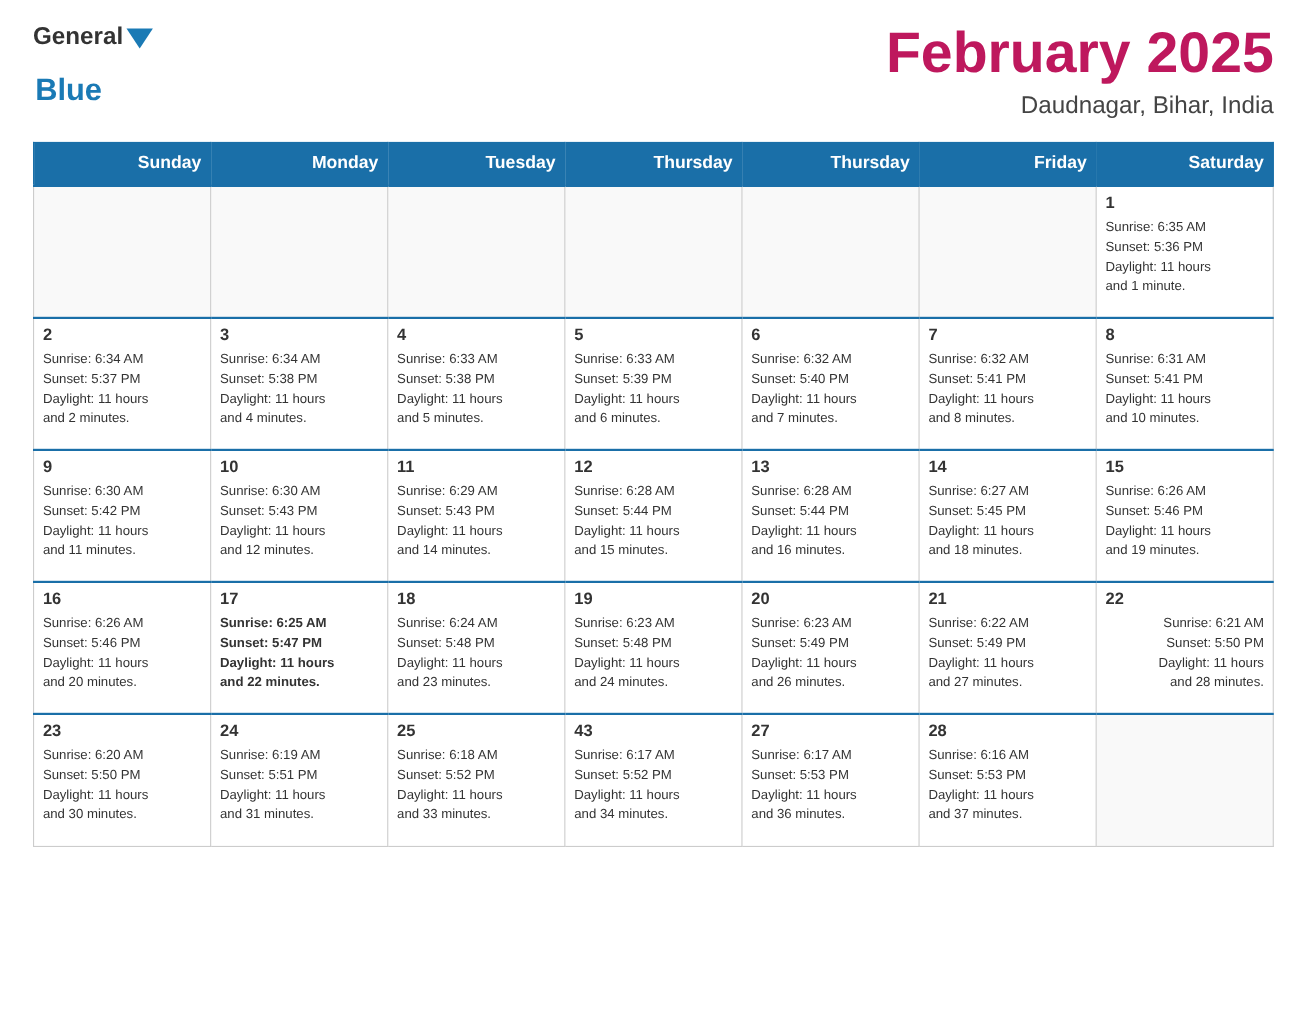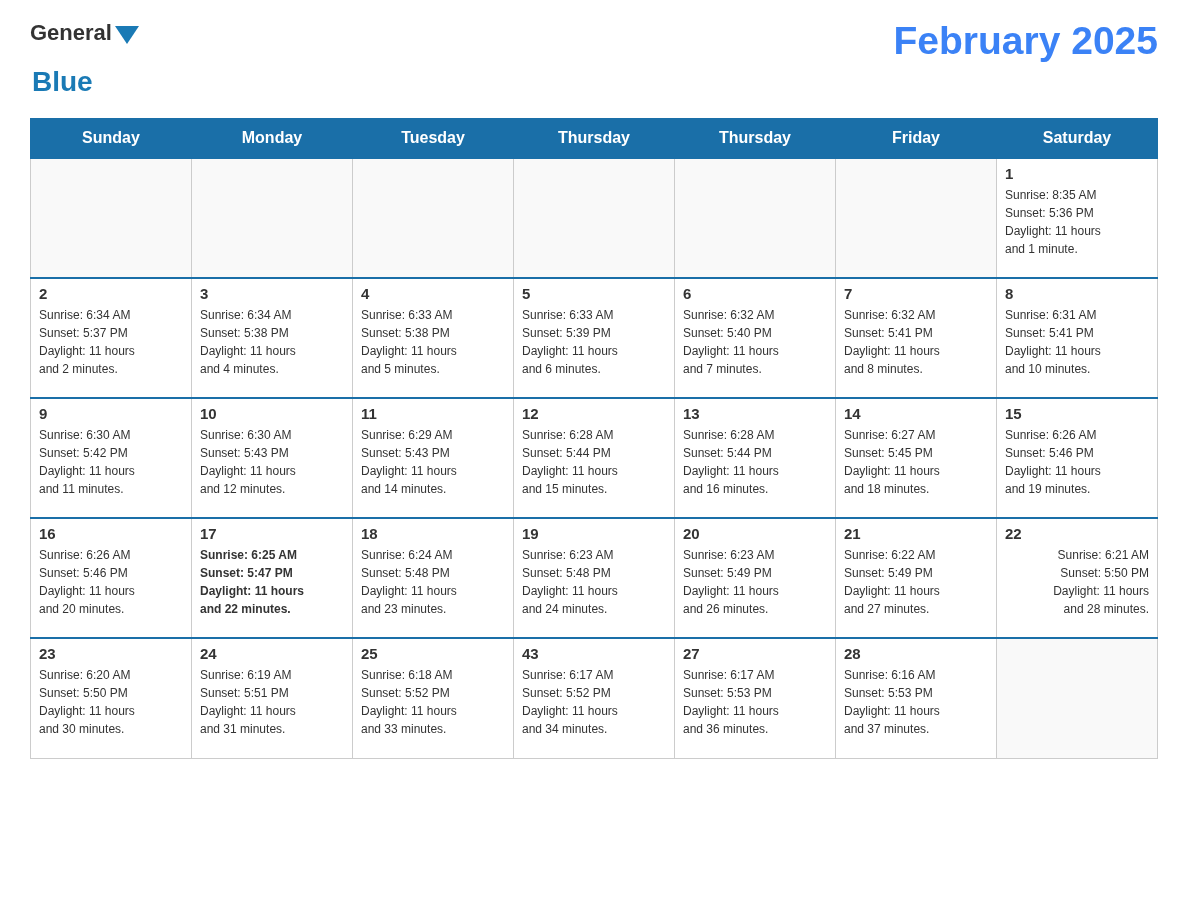--- a/index.html
+++ b/index.html
@@ -44,41 +44,41 @@
     .logo-blue {
       font-size: 28px;
       font-weight: bold;
       color: #1a7ab5;
       margin-left: 2px;
     }
     .title-section {
       text-align: right;
     }
     .main-title {
-      font-size: 39px;
+      font-size: 52px;
       font-weight: bold;
-      color: #3b82f6;
+      color: #be185d;
       line-height: 1.1;
     }
     .subtitle {
       font-size: 22px;
       color: #444;
       margin-top: 6px;
     }
     .calendar {
       width: 100%;
       border-collapse: collapse;
       table-layout: fixed;
     }
     .calendar thead th {
       background-color: #1a6fa8;
       color: #fff;
       padding: 10px 8px;
       font-size: 16px;
-      text-align: center;
+      text-align: right;
       border: 1px solid #1a6fa8;
     }
     .calendar tbody td {
       border: 1px solid #ccc;
       vertical-align: top;
       padding: 6px 8px;
       font-size: 12.5px;
       color: #333;
       height: 120px;
     }
@@ -113,20 +113,21 @@
 <div class="header">
   <div class="logo">
     <div class="logo-top">
       <span class="logo-general">General</span>
       <div class="logo-triangle"></div>
     </div>
     <span class="logo-blue">Blue</span>
   </div>
   <div class="title-section">
     <div class="main-title">February 2025</div>
+    <div class="subtitle">Daudnagar, Bihar, India</div>
   </div>
 </div>
 
 <table class="calendar">
   <thead>
     <tr id="header-row">
         <th>Sunday</th>
         <th>Monday</th>
         <th>Tuesday</th>
         <th>Thursday</th>
@@ -138,21 +139,21 @@
   <tbody id="calendar-body">
   <tr>
         <td class="empty-cell"></td>
         <td class="empty-cell"></td>
         <td class="empty-cell"></td>
         <td class="empty-cell"></td>
         <td class="empty-cell"></td>
         <td class="empty-cell"></td>
         <td>
           <span class="day-num">1</span>
-          <div class="day-info" style="white-space: pre-line;">Sunrise: 8:35 AM
+          <div class="day-info" style="white-space: pre-line;">Sunrise: 6:35 AM
 Sunset: 5:36 PM
 Daylight: 11 hours
 and 1 minute.</div>
         </td>
       </tr>
       <tr>
         <td>
           <span class="day-num">2</span>
           <div class="day-info" style="white-space: pre-line;">Sunrise: 6:34 AM
 Sunset: 5:37 PM

